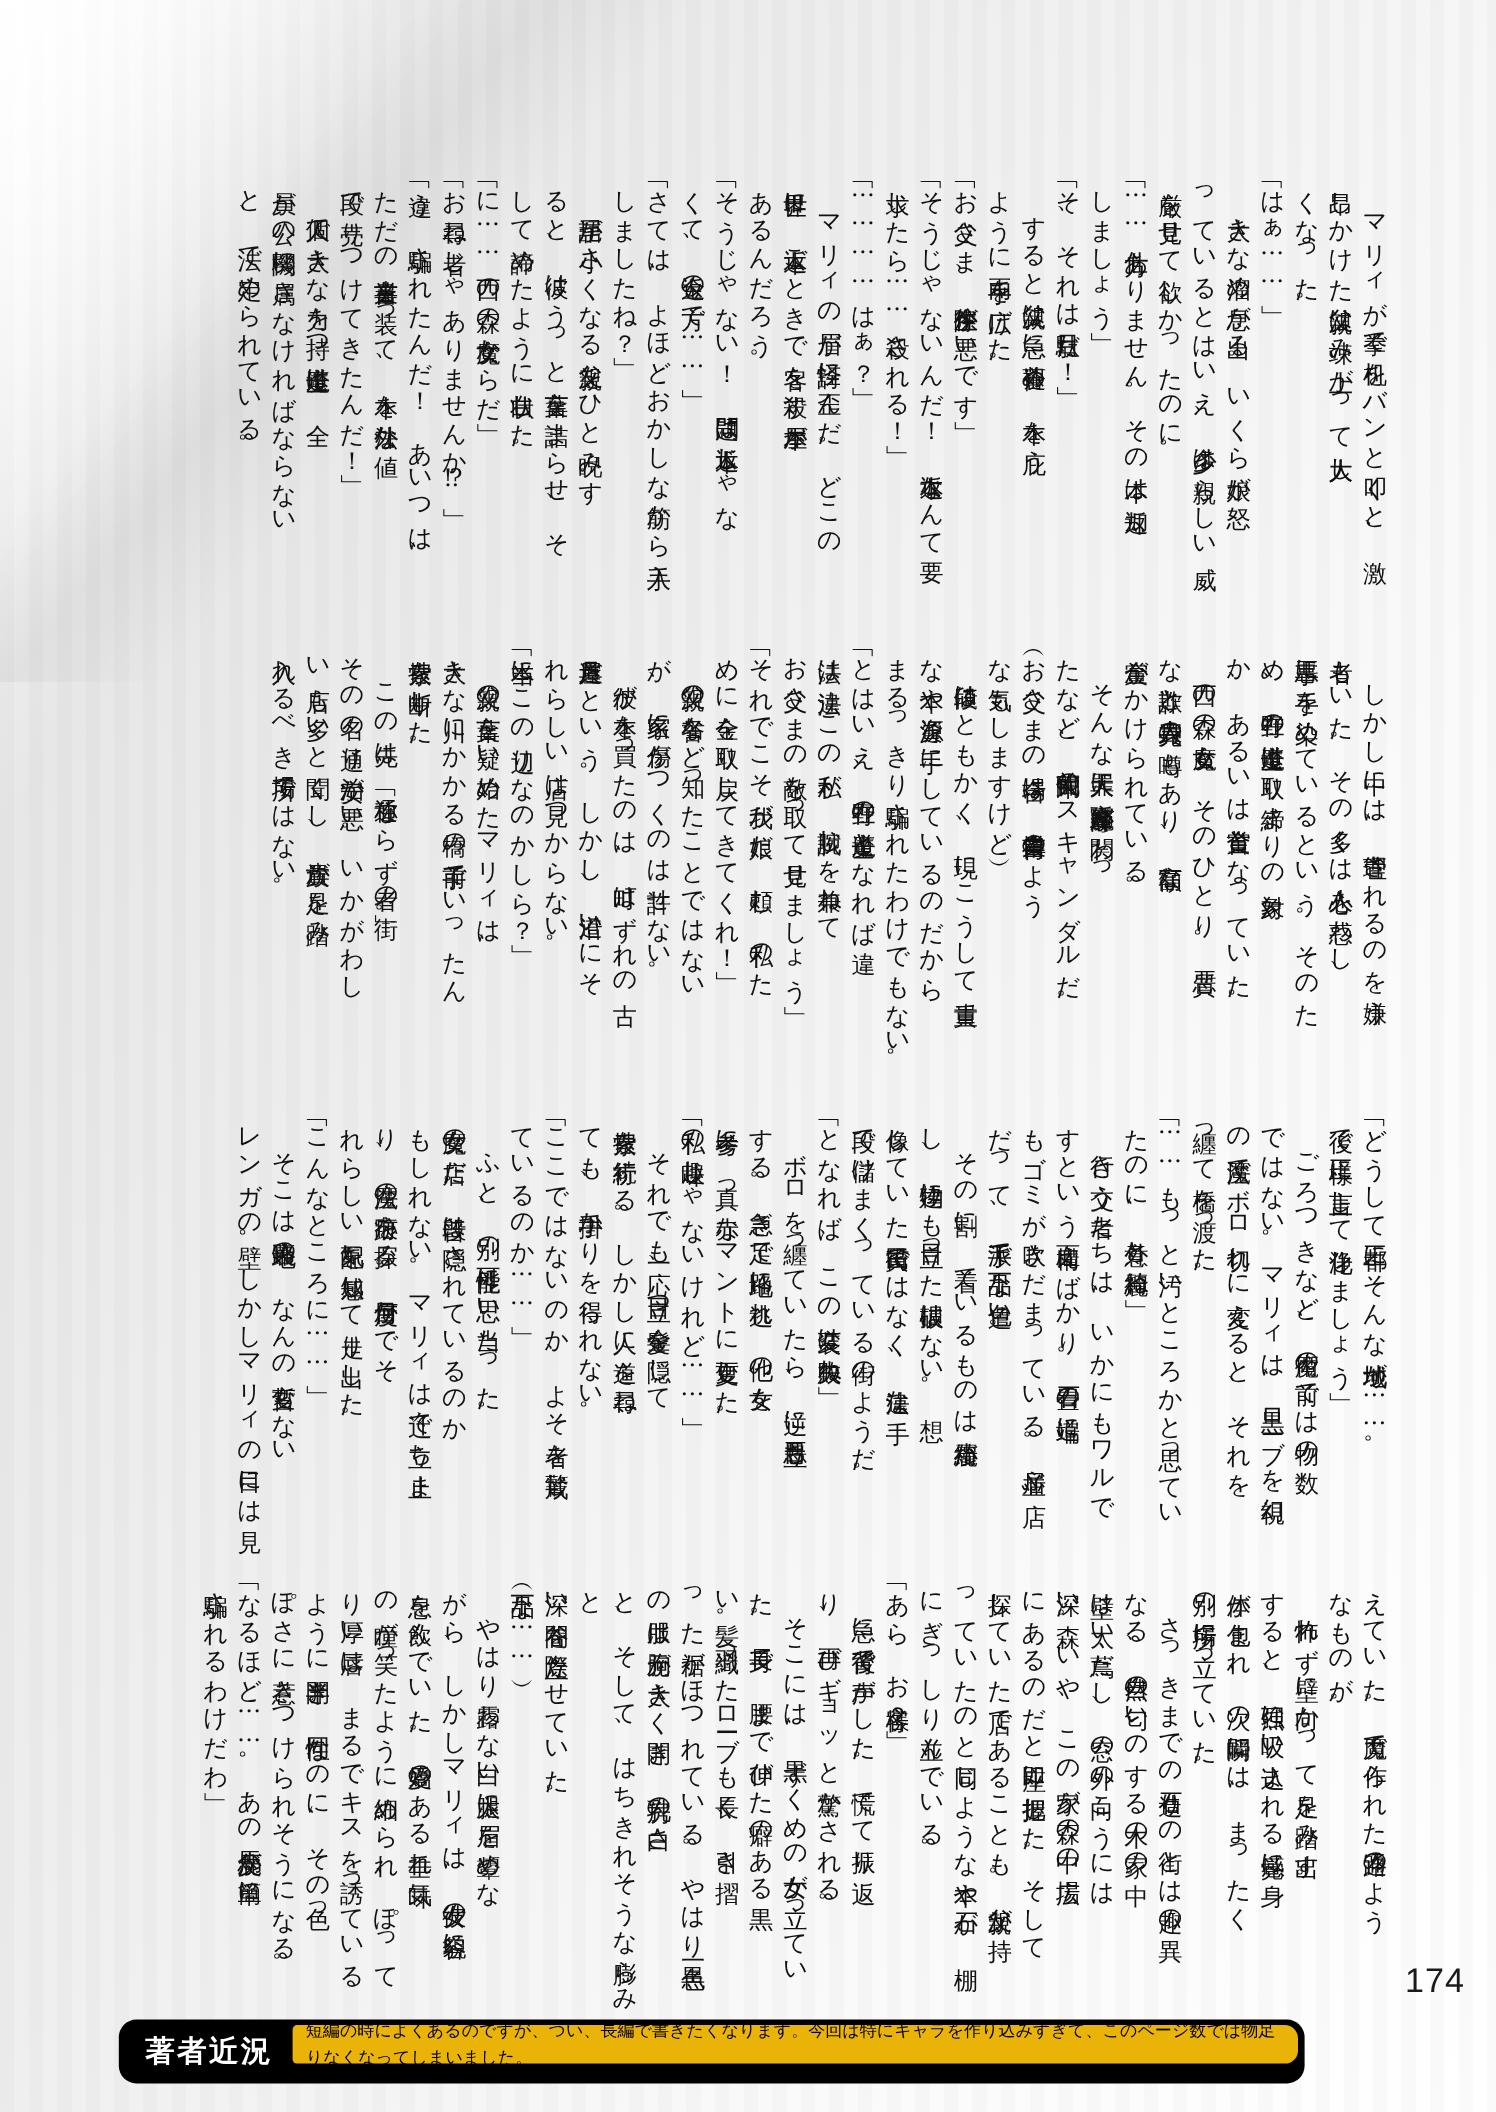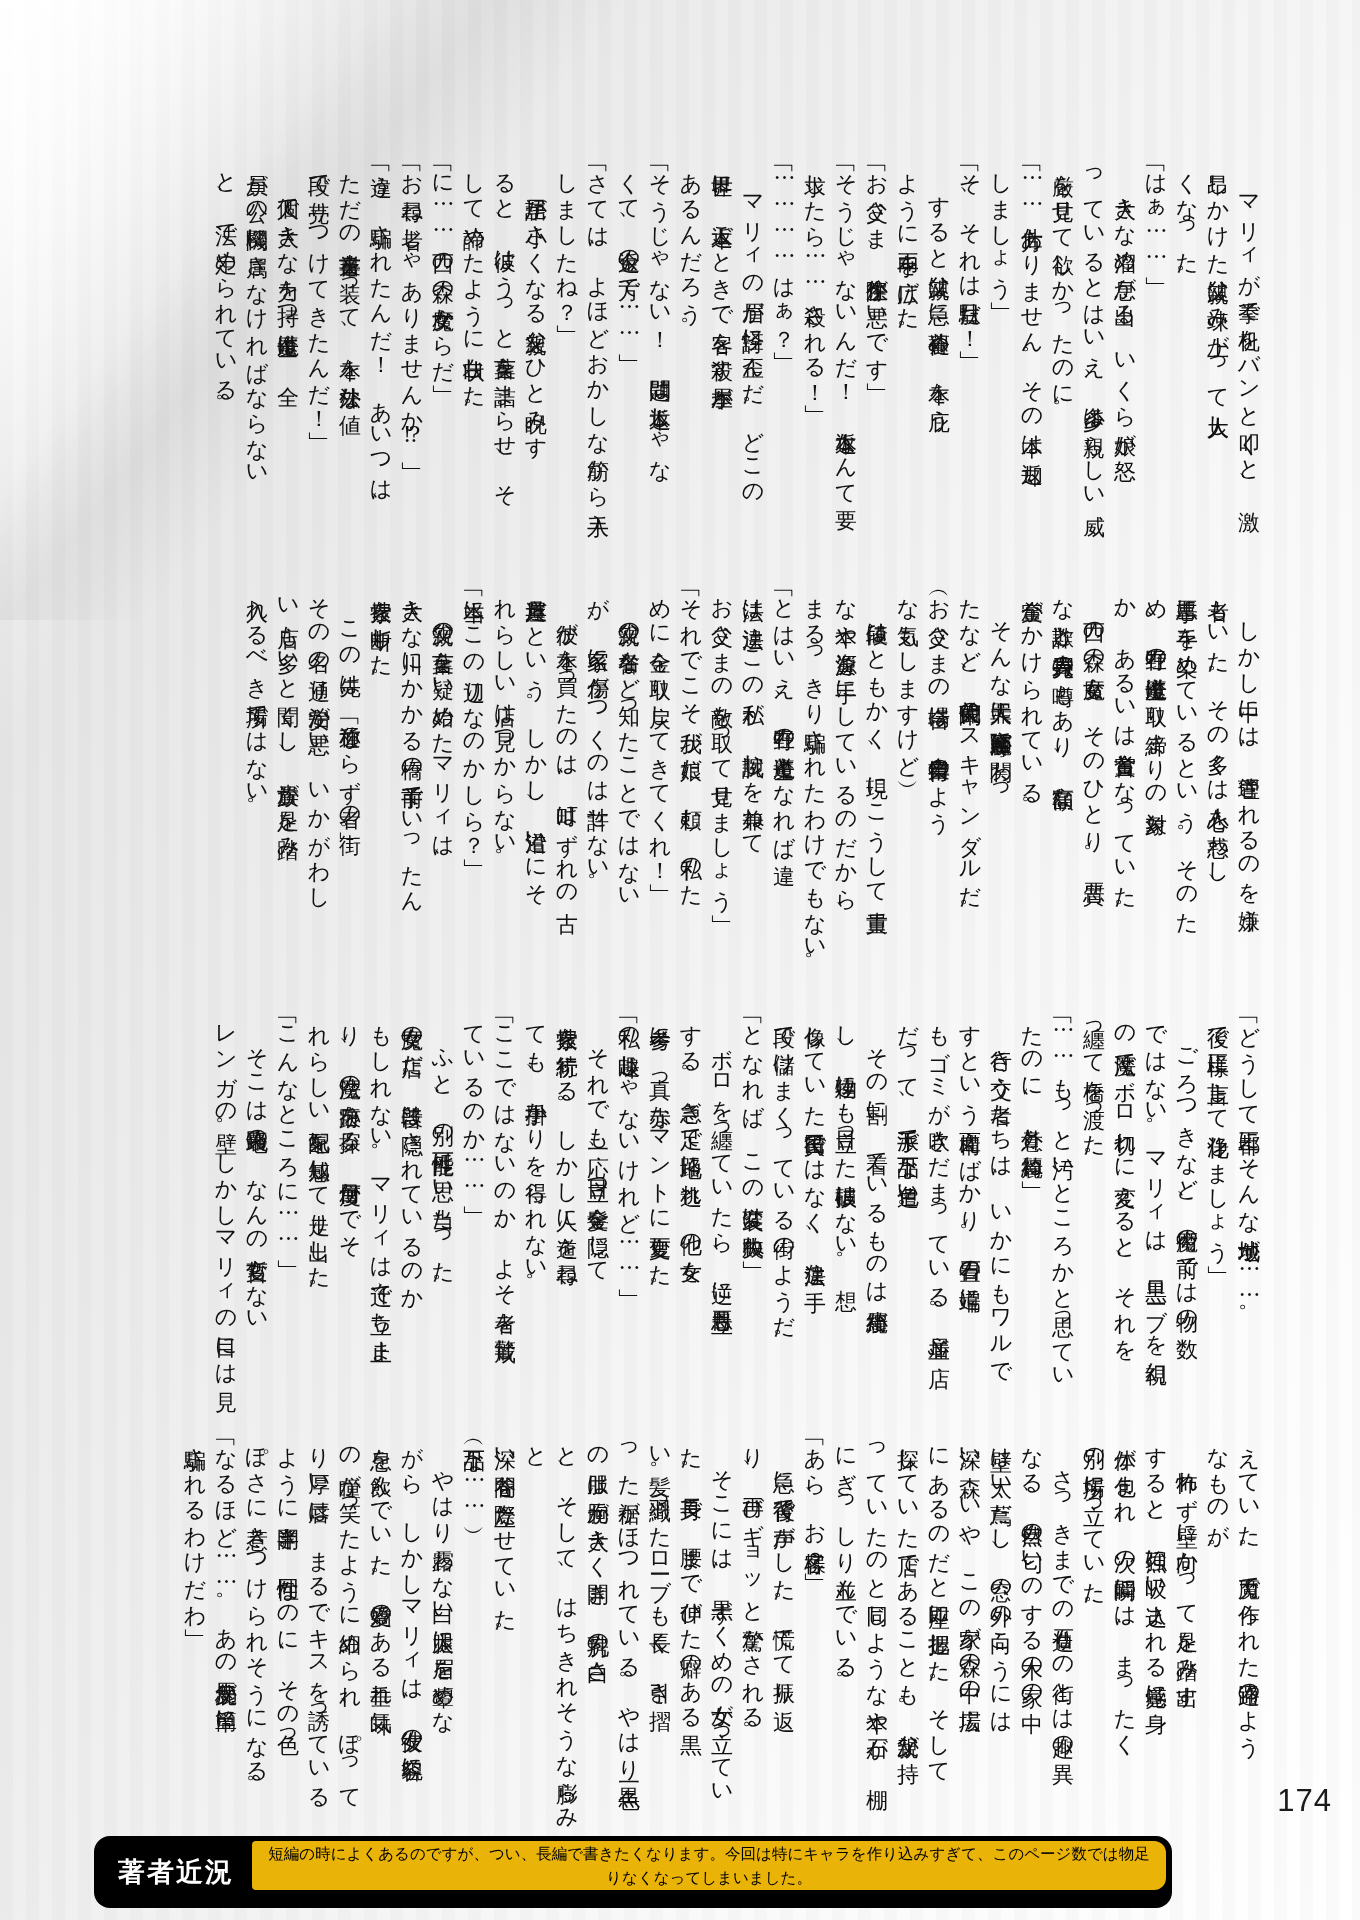--- a/index.html
+++ b/index.html
@@ -46,30 +46,29 @@
     position: absolute;
     top: 1783px;
     right: 28px;
     font-size: 31px;
     letter-spacing: 1px;
     color: #1a1a1a;
     font-family: Liberation Sans, sans-serif;
   }
   .footer-bar {
     position: absolute;
-    left: 94px;
+    left: 108px;
     top: 1836px;
     width: 1078px;
-    height: 72px;
+    height: 58px;
     background: #000;
     border-radius: 16px;
     display: flex;
     align-items: stretch;
     box-sizing: border-box;
-    text-align: center;
   }
   .footer-label {
     display: flex;
     align-items: center;
     padding: 0 18px 0 24px;
     color: #fff;
     font-weight: bold;
     font-size: 27px;
     letter-spacing: 2px;
     font-family: "Liberation Sans", "DejaVu Sans", sans-serif;

